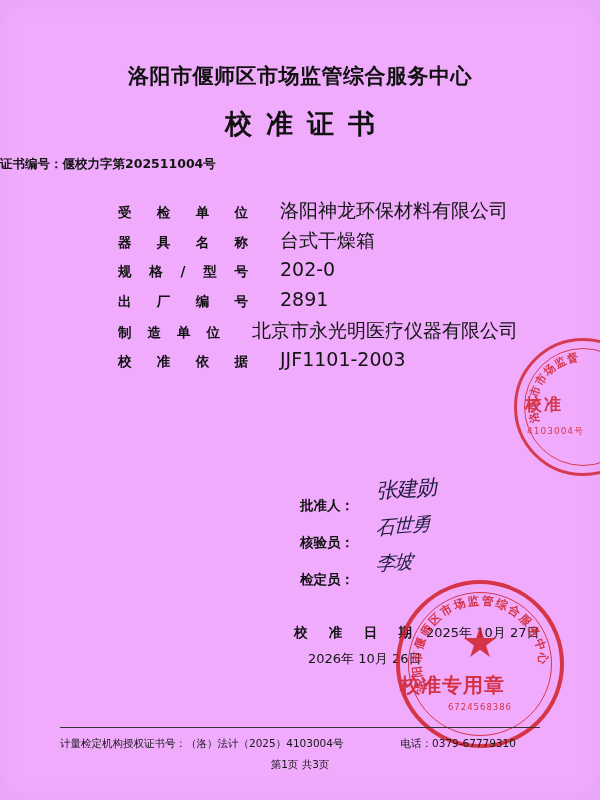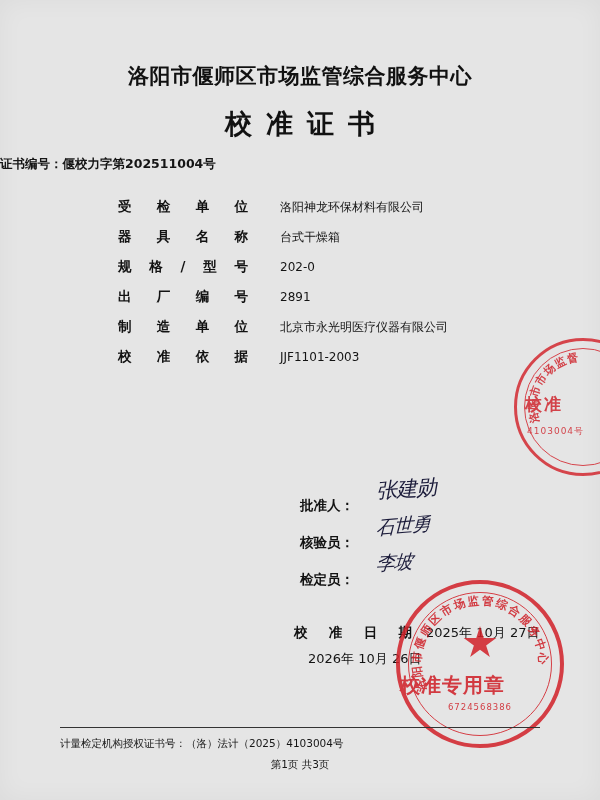--- a/index.html
+++ b/index.html
@@ -11,21 +11,21 @@
     width: 600px;
     height: 800px;
     font-family: "DejaVu Sans", "Liberation Sans", sans-serif;
     color: #1a1a1a;
     position: relative;
     overflow: hidden;
   }
   .page {
     position: absolute;
     inset: 0;
-    background: #e5e5e5;
+    background: #f0abfc;
   }
   
   .page::before {
     content: "";
     position: absolute;
     inset: 0;
     box-shadow: inset 0 0 26px rgba(0,0,0,0.045);
     pointer-events: none;
   }
 
@@ -78,21 +78,21 @@
     width: 130px;
     font-size: 13.5px;
     font-weight: bold;
     color: #121212;
     display: flex;
     justify-content: space-between;
     letter-spacing: 0;
   }
   .field-label span.ch { display: inline-block; }
   .field-value {
-    font-size: 12px;
+    font-size: 19px;
     color: #141414;
     padding-left: 32px;
     white-space: nowrap;
     text-align: right;
   }
 
   .signatures {
     position: absolute;
     top: 470px;
     left: 300px;
@@ -422,18 +422,19 @@
         <span style="font-size: 11.5px; transform: translate(62.7603px, -5.49081px) rotate(445deg) translate(-50%, -50%);">心</span>
       </div>
     <div class="star"></div>
     <div class="center-text">校准专用章</div>
     <div class="code-text">6724568386</div>
   </div>
 
   <div class="footer">
     <div class="footer-row">
       <div class="footer-left">计量检定机构授权证书号：（洛）法计（2025）4103004号</div>
+      <div class="footer-right">电话：0379-67779310</div>
     </div>
   </div>
 
   <div class="page-no">第1页  共3页</div>
 
 </div>
 
 </body></html>

